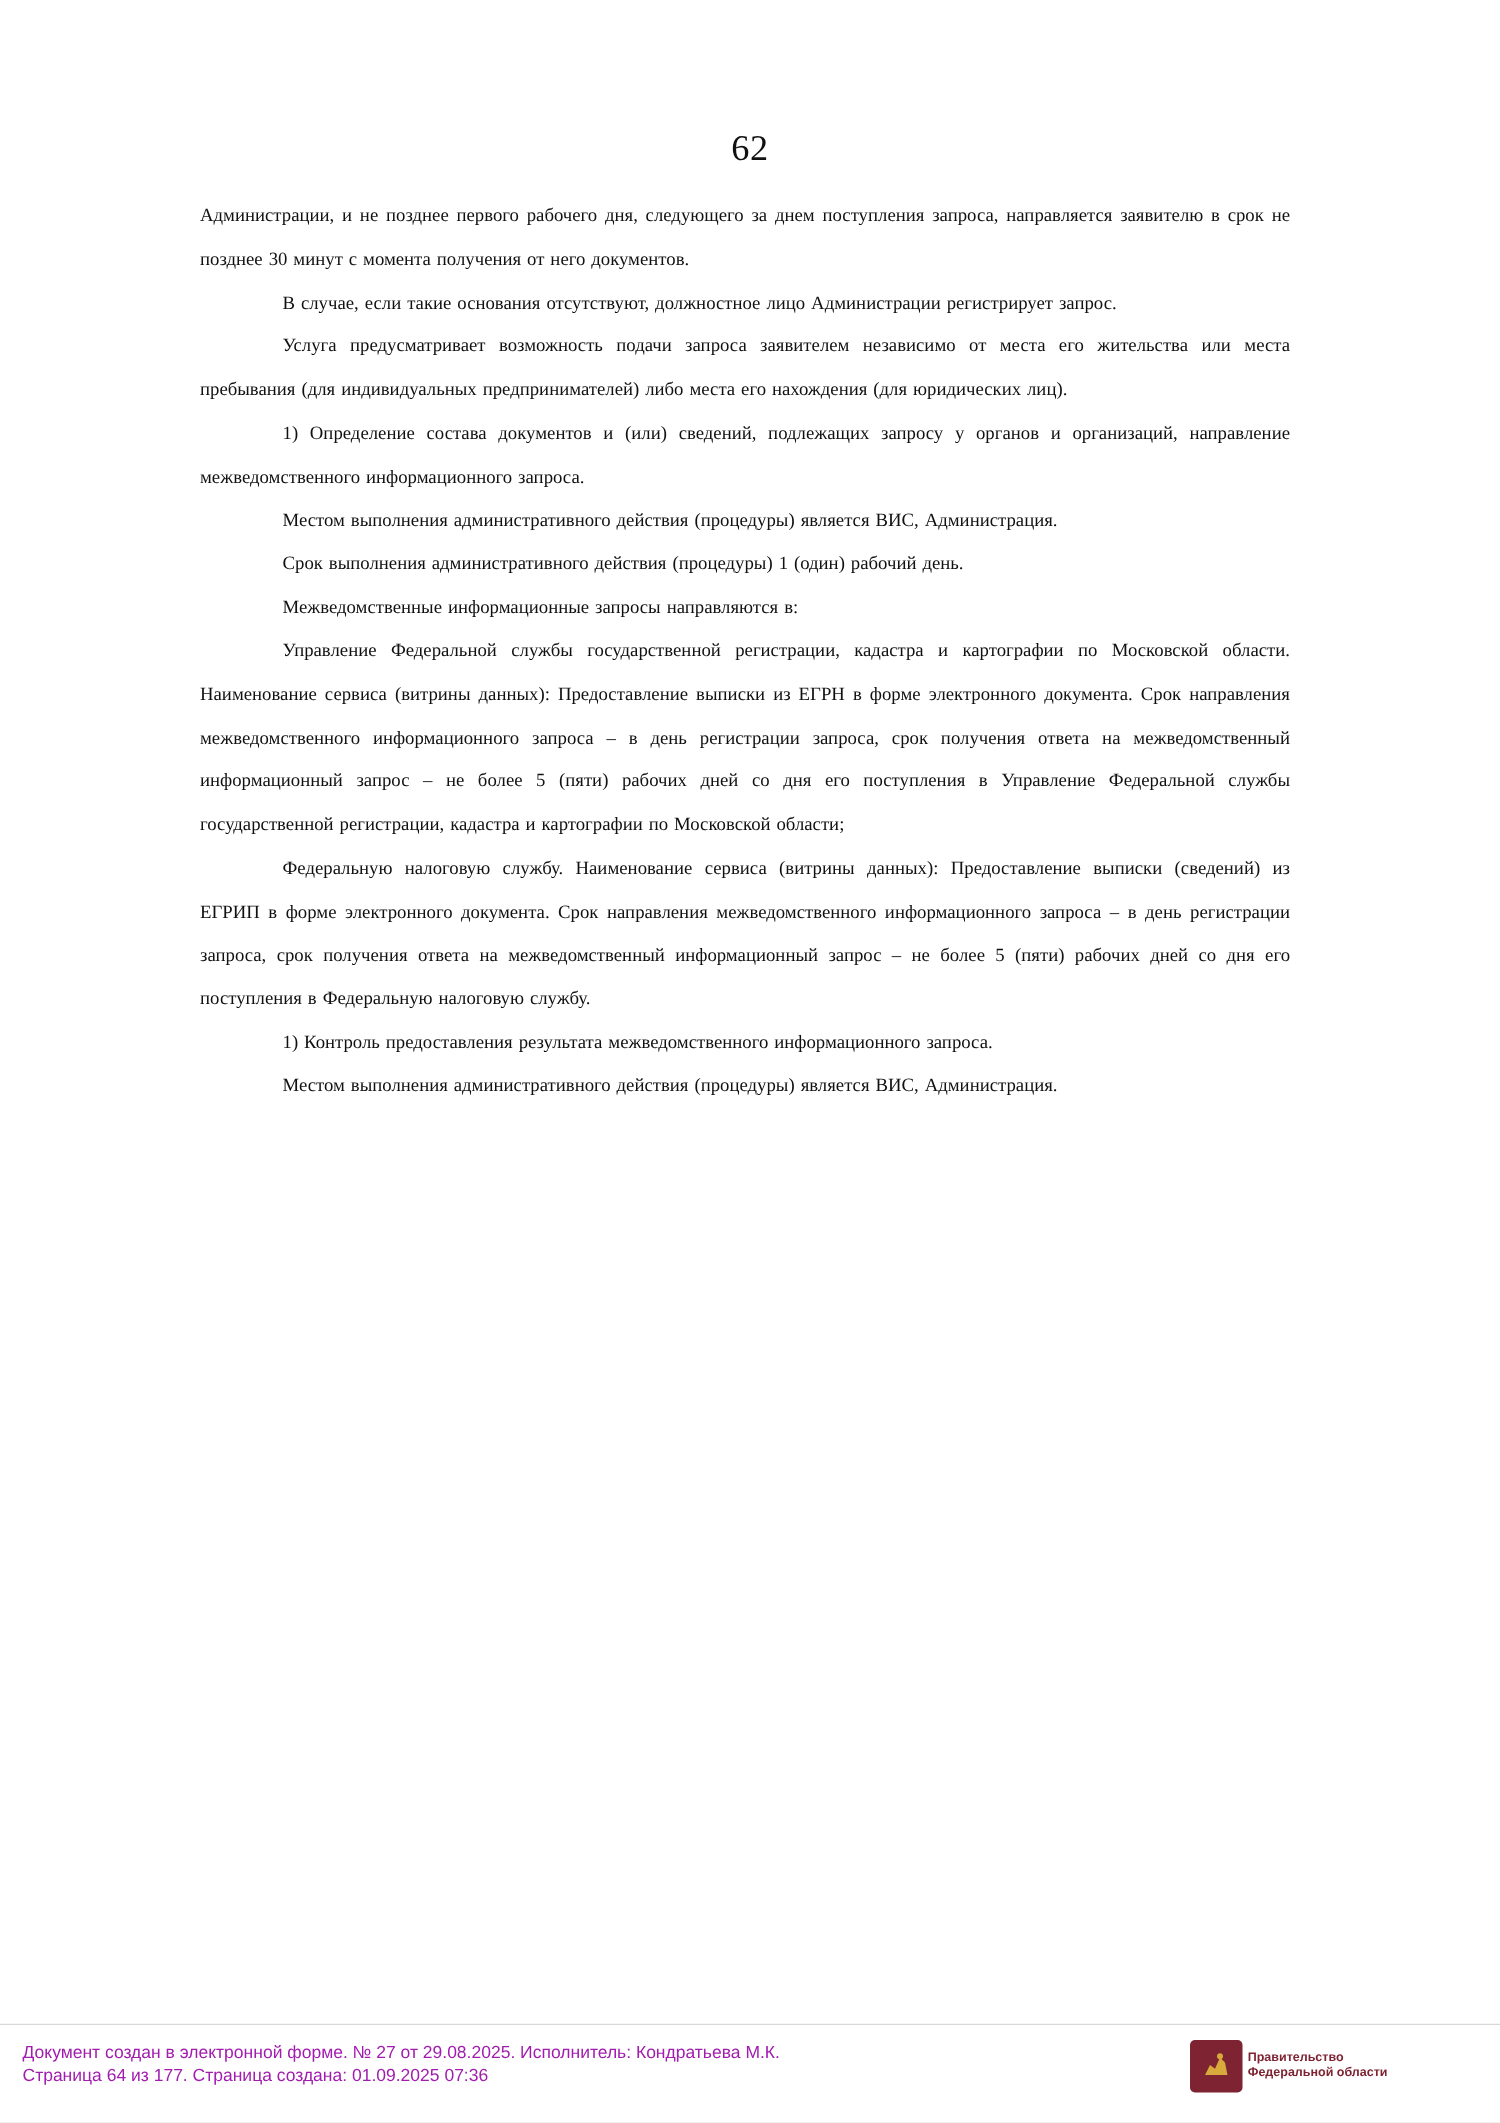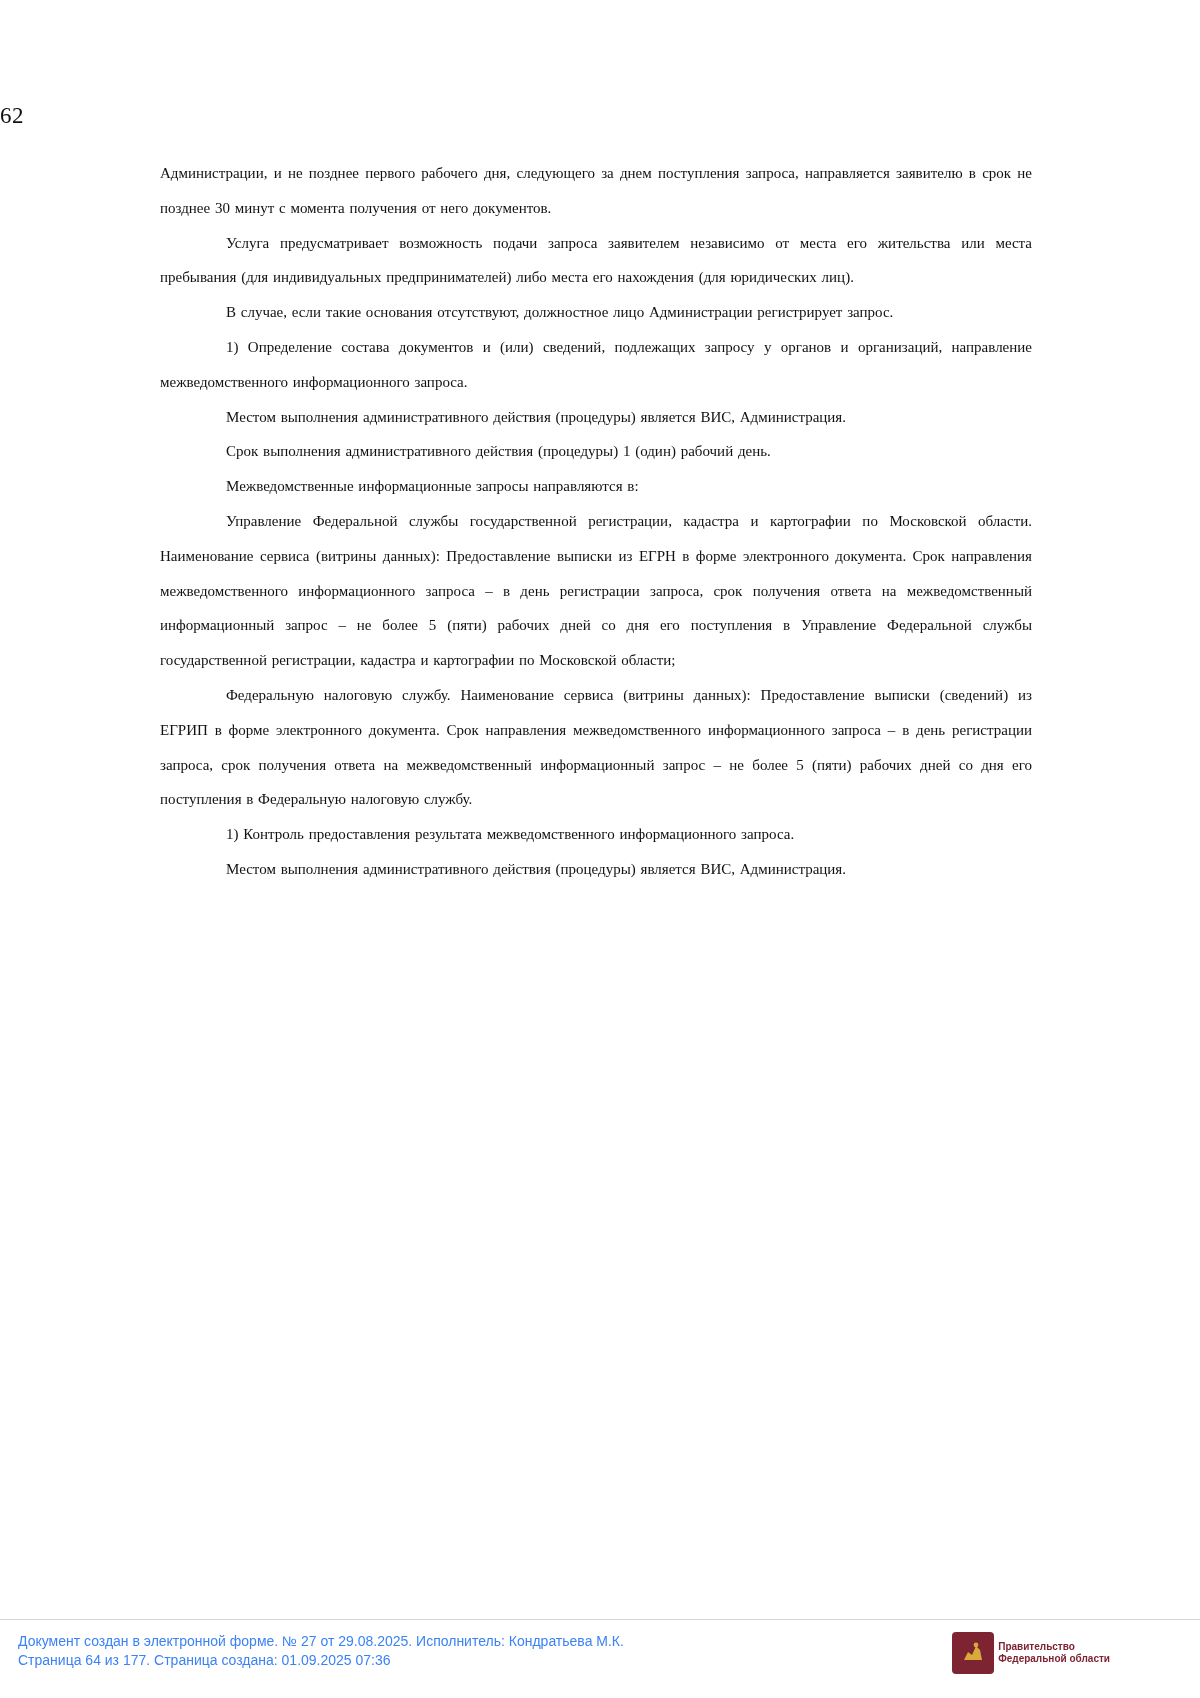--- a/index.html
+++ b/index.html
@@ -15,21 +15,22 @@
     background: #ffffff;
     overflow: hidden;
     font-family: "Liberation Serif", serif;
     color: #111111;
   }
   .page-number {
     position: absolute;
     top: 103px;
     left: 0;
     width: 100%;
-    font-size: 23px;
+    text-align: center;
+    font-size: 29px;
     letter-spacing: 0.5px;
   }
   .content {
     position: absolute;
     top: 156px;
     left: 160px;
     width: 872px;
     font-size: 15px;
     line-height: 34.8px;
   }
@@ -50,21 +51,21 @@
     height: 78px;
     border-top: 1px solid #d7d7d7;
     font-family: "Liberation Sans", sans-serif;
   }
   .footer-text {
     position: absolute;
     left: 18px;
     top: 12px;
     font-size: 14px;
     line-height: 19px;
-    color: #3b82f6;
+    color: #a21caf;
   }
   .footer-logo {
     position: absolute;
     right: 90px;
     top: 12px;
     display: flex;
     align-items: center;
     gap: 4px;
   }
   .logo-box {
@@ -85,22 +86,22 @@
 </style>
 </head>
 <body>
 
 <div class="page">
 
   <div class="page-number">62</div>
 
   <div class="content">
     <p class="no-indent">Администрации, и не позднее первого рабочего дня, следующего за днем поступления запроса, направляется заявителю в срок не позднее 30 минут с момента получения от него документов.</p>
+    <p>В случае, если такие основания отсутствуют, должностное лицо Администрации регистрирует запрос.</p>
     <p>Услуга предусматривает возможность подачи запроса заявителем независимо от места его жительства или места пребывания (для индивидуальных предпринимателей) либо места его нахождения (для юридических лиц).</p>
-    <p>В случае, если такие основания отсутствуют, должностное лицо Администрации регистрирует запрос.</p>
     <p>1) Определение состава документов и (или) сведений, подлежащих запросу у органов и организаций, направление межведомственного информационного запроса.</p>
     <p>Местом выполнения административного действия (процедуры) является ВИС, Администрация.</p>
     <p>Срок выполнения административного действия (процедуры) 1 (один) рабочий день.</p>
     <p>Межведомственные информационные запросы направляются в:</p>
     <p>Управление Федеральной службы государственной регистрации, кадастра и картографии по Московской области. Наименование сервиса (витрины данных): Предоставление выписки из ЕГРН в форме электронного документа. Срок направления межведомственного информационного запроса – в день регистрации запроса, срок получения ответа на межведомственный информационный запрос – не более 5 (пяти) рабочих дней со дня его поступления в Управление Федеральной службы государственной регистрации, кадастра и картографии по Московской области;</p>
     <p>Федеральную налоговую службу. Наименование сервиса (витрины данных): Предоставление выписки (сведений) из ЕГРИП в форме электронного документа. Срок направления межведомственного информационного запроса – в день регистрации запроса, срок получения ответа на межведомственный информационный запрос – не более 5 (пяти) рабочих дней со дня его поступления в Федеральную налоговую службу.</p>
     <p>1) Контроль предоставления результата межведомственного информационного запроса.</p>
     <p>Местом выполнения административного действия (процедуры) является ВИС, Администрация.</p>
   </div>
 

